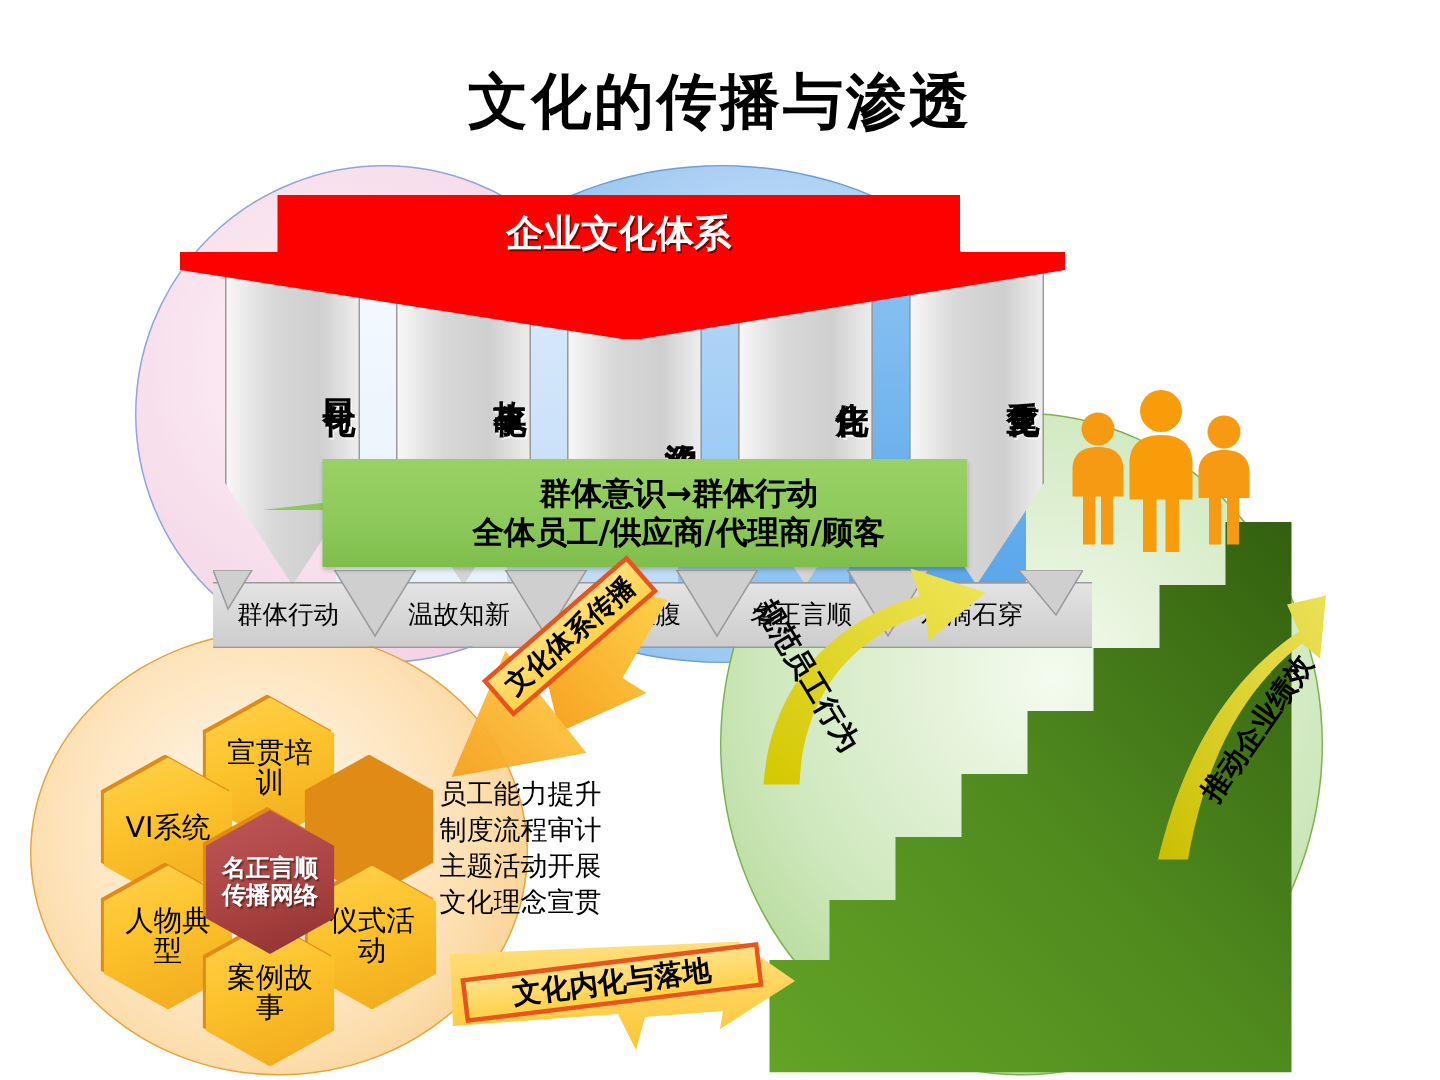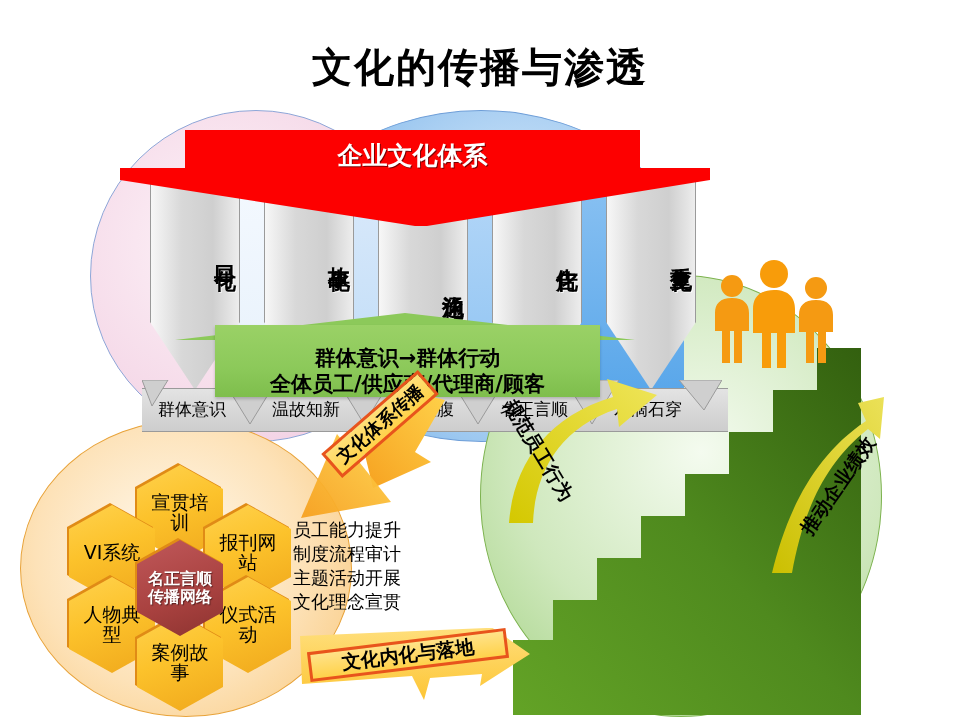--- a/index.html
+++ b/index.html
@@ -88,25 +88,26 @@
   }
   .idiomband{
     position:absolute;left:0;top:0;width:586px;height:42px;
     background:linear-gradient(180deg,#e3e3e3,#cdcdcd);
     border-top:1px solid #9a9a9a;border-bottom:1px solid #9a9a9a;
     z-index:-1;
   }
 
   
   .greenband{
-    position:absolute;left:215px;top:325px;width:385px;height:72px;
+    position:absolute;left:215px;top:306px;width:385px;height:72px;
     background:linear-gradient(180deg,#9ad166 0%,#8cc95a 60%,#7ebe4c 100%);
     z-index:7;
-    display:flex;flex-direction:column;align-items:center;justify-content:flex-end;
+    display:flex;flex-direction:column;align-items:center;justify-content:center;
     box-shadow:0 2px 3px rgba(0,0,0,.2);
+    padding-left:45px;
   }
   .greenband div{font-size:21px;font-weight:bold;color:#000;line-height:1.25;}
   .greentail{
     position:absolute;left:175px;top:310px;width:460px;height:30px;z-index:6;
   }
 
   
   .hexwrap{position:absolute;left:45px;top:465px;width:280px;height:225px;z-index:8;}
   .hex{
     position:absolute;width:86px;height:96px;
@@ -222,21 +223,21 @@
         <div class="coltext">广告化</div>
       </div>
       <div class="col" style="left:464px;">
         <div class="colarrow"></div>
         <div class="coltext">重复化</div>
       </div>
     </div>
 
     <div class="idiomrow">
       <div class="idiomband"></div>
-      <div class="idiom" style="left:-10px;">群体意识</div>
+      <div class="idiom" style="left:-10px;">群体行动</div>
       <div class="idiom" style="left:104px;">温故知新</div>
       <div class="idiom" style="left:218px;">推心置腹</div>
       <div class="idiom" style="left:332px;">名正言顺</div>
       <div class="idiom" style="left:446px;">水滴石穿</div>
     </div>
 
     <svg style="position:absolute;left:22px;top:250px;width:580px;height:58px;z-index:5;" viewBox="0 0 580 58" preserveAspectRatio="none">
       <polygon points="81,0 135,0 108,44" fill="#cfcfcf" stroke="#9a9a9a" stroke-width="1"></polygon>
       <polygon points="195,0 249,0 222,44" fill="#cfcfcf" stroke="#9a9a9a" stroke-width="1"></polygon>
       <polygon points="309,0 363,0 336,44" fill="#cfcfcf" stroke="#9a9a9a" stroke-width="1"></polygon>
@@ -305,21 +306,20 @@
   </svg>
 
   <div class="sidecap cap-left">规范员工行为</div>
   <div class="sidecap cap-right">推动企业绩效</div>
 
   <div class="hexwrap">
     <div class="hexoutline" style="left:90px;top:-2px;"></div>
     <div class="hex" style="left:92px;top:0;">宣贯培训</div>
 
     <div class="hexoutline" style="left:158px;top:38px;"></div>
-    <div class="hex" style="left:160px;top:40px;">报刊网站</div>
 
     <div class="hexoutline" style="left:22px;top:38px;"></div>
     <div class="hex" style="left:24px;top:40px;">VI系统</div>
 
     <div class="hexoutline" style="left:158px;top:110px;"></div>
     <div class="hex" style="left:160px;top:112px;">仪式活动</div>
 
     <div class="hexoutline" style="left:22px;top:110px;"></div>
     <div class="hex" style="left:24px;top:112px;">人物典型</div>
 

